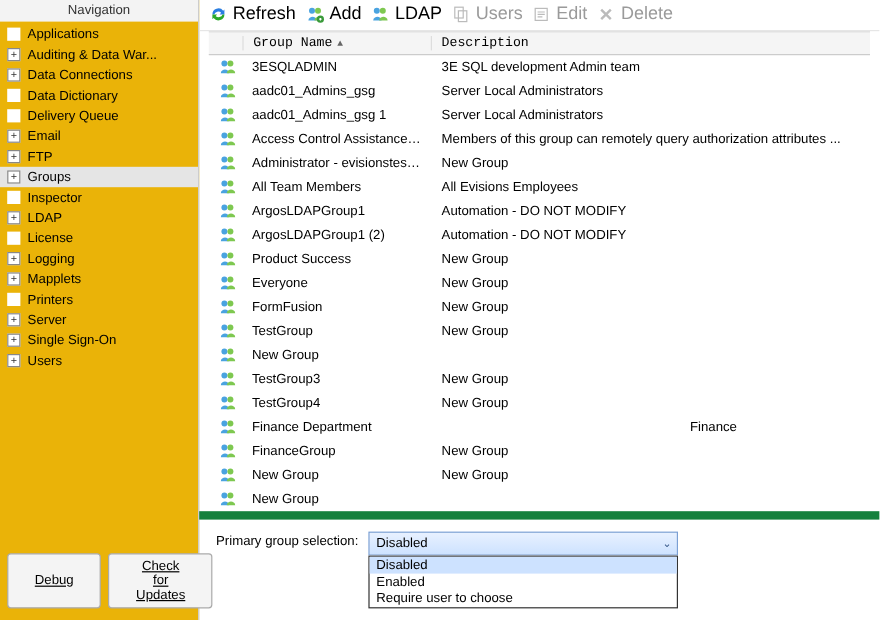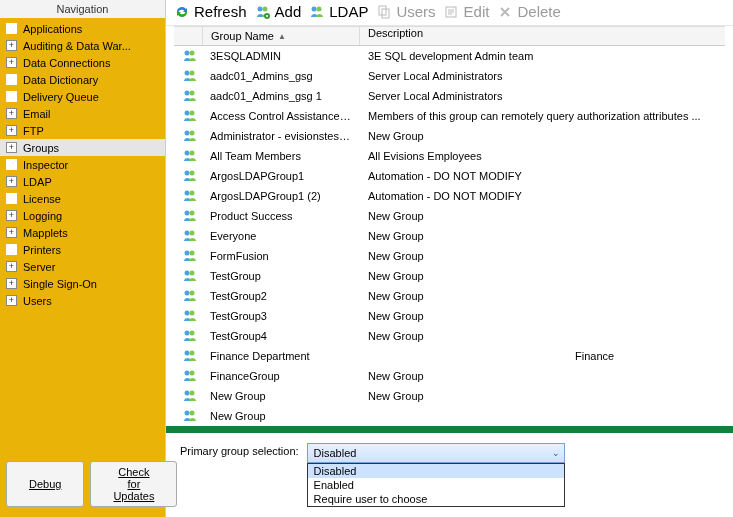--- a/index.html
+++ b/index.html
@@ -73,21 +73,23 @@
   }
   .tb-item { display: inline-flex; align-items: center; gap: 4px; font-size: 15px; }
   .tb-item.disabled { color: #9a9a9a; }
   .tb-icon { width: 16px; height: 16px; display: inline-flex; align-items: center; justify-content: center; }
   .grid-header {
     display: flex;
     border-top: 1px solid #ddd;
     border-bottom: 1px solid #ccc;
     background: #f5f5f5;
     height: 20px;
+    align-items: center;
     margin: 0 8px;
+    font-family: Liberation Mono, monospace;
   }
   .gh-cell {
     padding: 0 8px;
     font-size: 11px;
   }
   .gh-cell.c1 { width: 28px; }
   .gh-cell.c2 { width: 158px; display:flex; align-items:center; gap:4px; border-right: 1px solid #ddd; border-left: 1px solid #ddd; }
   .gh-cell.c3 { flex: 1; }
   .sort-arrow { font-size: 8px; color: #666; }
   .grid-body { overflow: auto; margin: 0 8px; }
@@ -438,21 +440,20 @@
         </div>
         <div class="row">
           <div class="cell c1">
             <svg class="grp-icon" viewBox="0 0 16 16" width="16" height="16">
               <circle cx="5" cy="5" r="2.5" fill="#4aa3e0"></circle>
               <circle cx="10" cy="5" r="2.5" fill="#7ec850"></circle>
               <path d="M2 13c0-2 2-3 3.5-3S9 11 9 13" fill="#4aa3e0"></path>
               <path d="M7 13c0-2 2-3 3.5-3S14 11 14 13" fill="#7ec850"></path>
             </svg>
           </div>
-          <div class="cell c2">TestGroup2</div>
           <div class="cell c3">New Group</div>
         </div>
         <div class="row">
           <div class="cell c1">
             <svg class="grp-icon" viewBox="0 0 16 16" width="16" height="16">
               <circle cx="5" cy="5" r="2.5" fill="#4aa3e0"></circle>
               <circle cx="10" cy="5" r="2.5" fill="#7ec850"></circle>
               <path d="M2 13c0-2 2-3 3.5-3S9 11 9 13" fill="#4aa3e0"></path>
               <path d="M7 13c0-2 2-3 3.5-3S14 11 14 13" fill="#7ec850"></path>
             </svg>

